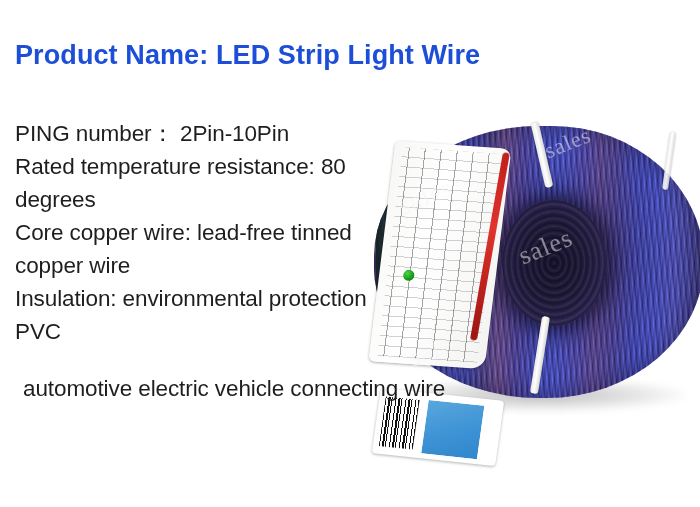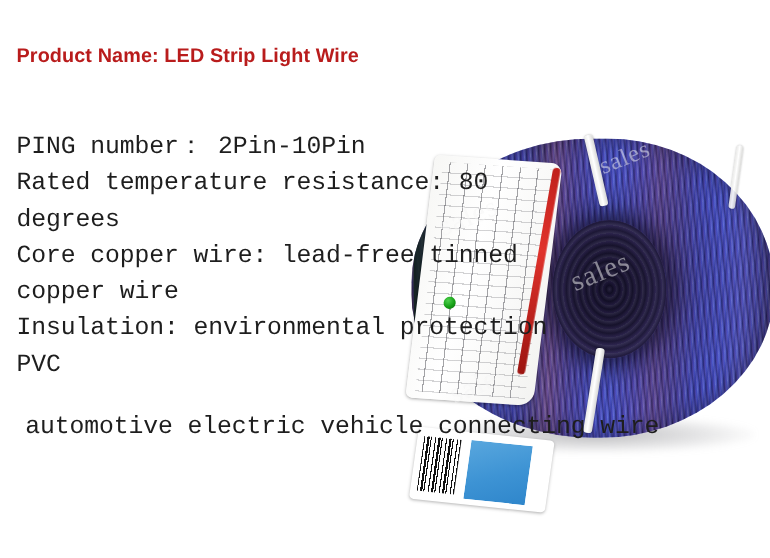--- a/index.html
+++ b/index.html
@@ -205,38 +205,37 @@
   .wm1{left:30px;  top:58px;}
   .wm2{left:150px; top:108px;}
   .wm3{left:40px;  top:210px;}
   .wm4{left:176px; top:6px;  font-size:22px;}
 
   
   .text-layer{position:absolute;inset:0;z-index:3;}
   .title{
     position:absolute;
     left:15px; top:40px;
-    font-size:18px;
+    font-size:27px;
     font-weight:700;
-    color:#b91c1c;
+    color:#1d4ed8;
     letter-spacing:.1px;
     white-space:nowrap;
   }
   .spec-list{
     position:absolute;
     left:15px; top:117px;
     width:560px;
   }
   .spec-line{
     font-size:22.5px;
     color:#1e1e1e;
     line-height:33px;
     white-space:nowrap;
     letter-spacing:-.1px;
-    font-family:Liberation Mono, monospace;
   }
   .spec-line.indent{padding-left:8px;margin-top:24px;}
 </style>
 </head>
 <body>
 
 <div id="page">
 
   <div class="photo">
     <div class="photo-shadow"></div>

